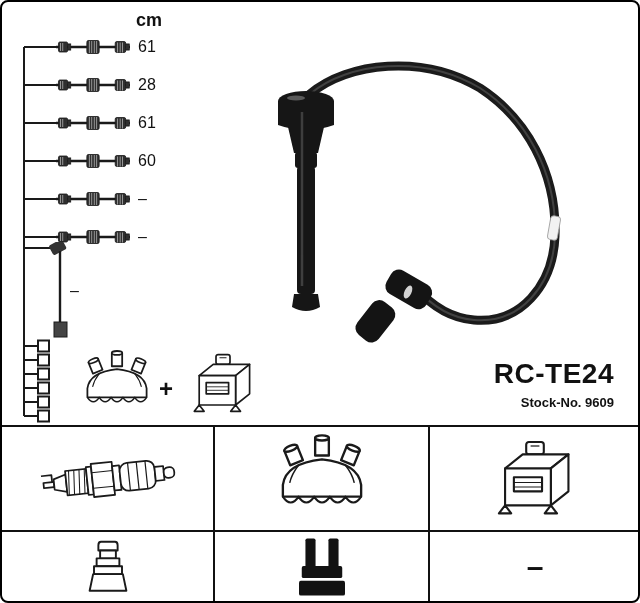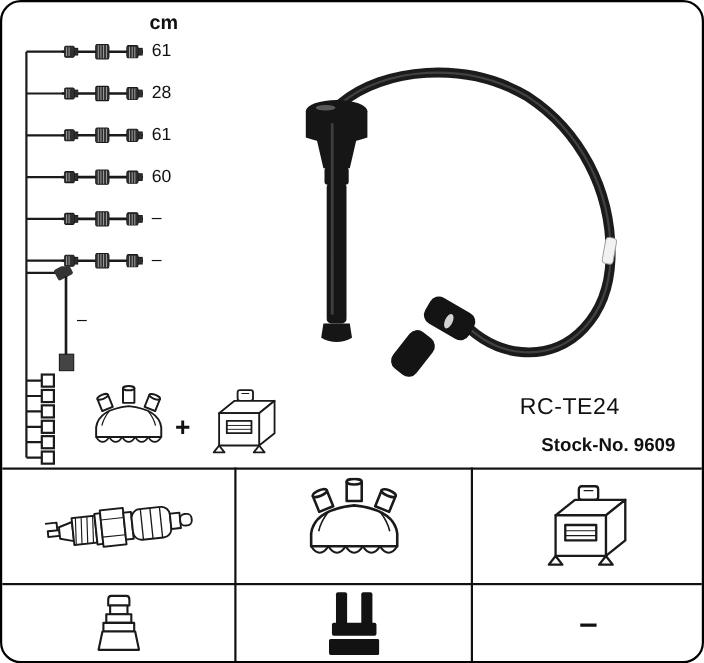--- a/index.html
+++ b/index.html
@@ -1,25 +1,25 @@
 <!DOCTYPE html>
 <html><head>
 <meta charset="utf-8">
 <style>
   *{margin:0;padding:0;box-sizing:border-box}
   html,body{background:#fff}
   body{font-family:"Liberation Sans",sans-serif;color:#111}
   .page{position:relative;width:640px;height:603px;background:#fff;border:2px solid #000;
-        border-radius:19px;overflow:hidden}
+        border-radius:8px;overflow:hidden}
   .abs{position:absolute}
   .unit{font-size:18px;font-weight:700;line-height:22px}
   .len{font-size:16px;line-height:22px}
   .plus{font-size:24px;font-weight:700;line-height:26px}
-  .code{font-size:21px;font-weight:400;letter-spacing:.5px;text-align:center}
-  .stock{font-size:17px;font-weight:700;text-align:right}
+  .code{font-size:28px;font-weight:700;letter-spacing:.5px;text-align:right}
+  .stock{font-size:13px;font-weight:700;text-align:right}
   .bigdash{font-size:30px;font-weight:700;text-align:center;line-height:30px}
   .gline{background:#111}
   svg{display:block}
 </style>
 </head>
 <body>
 
 <div class="page">
 
   <svg width="0" height="0" style="position:absolute" aria-hidden="true">

